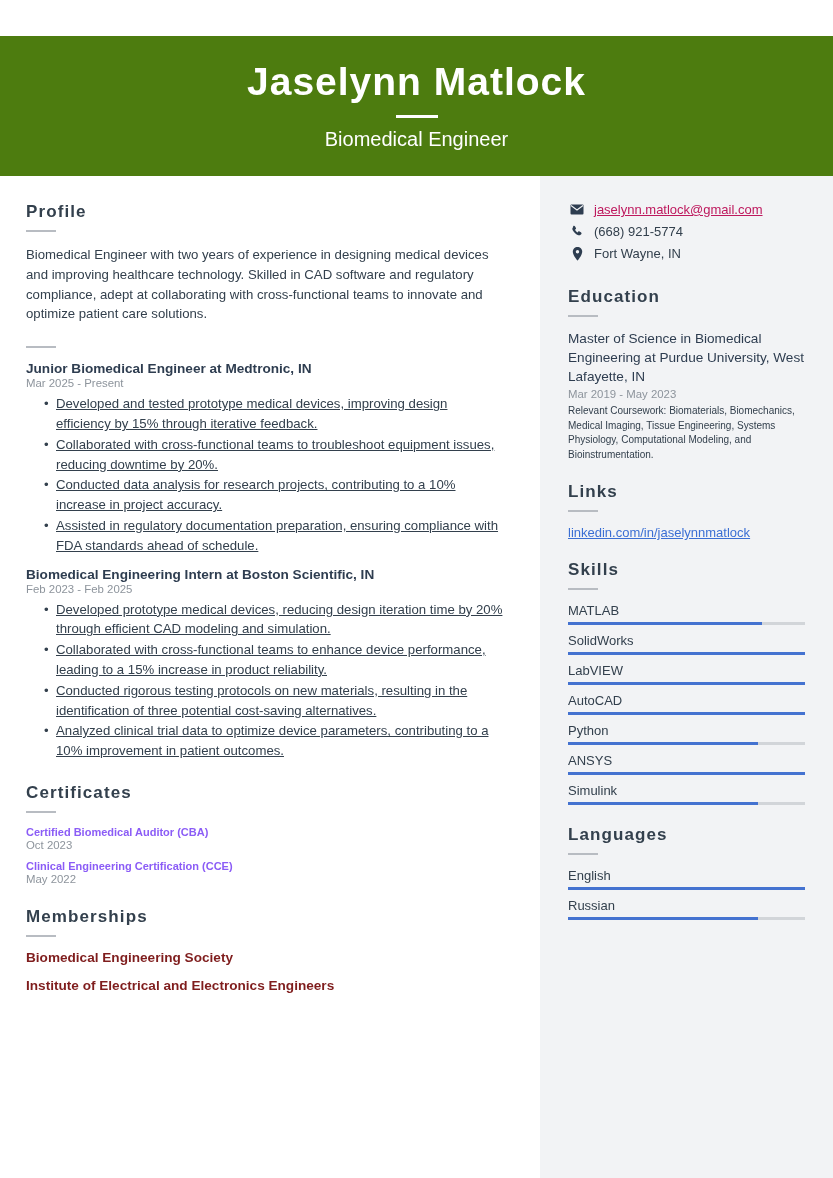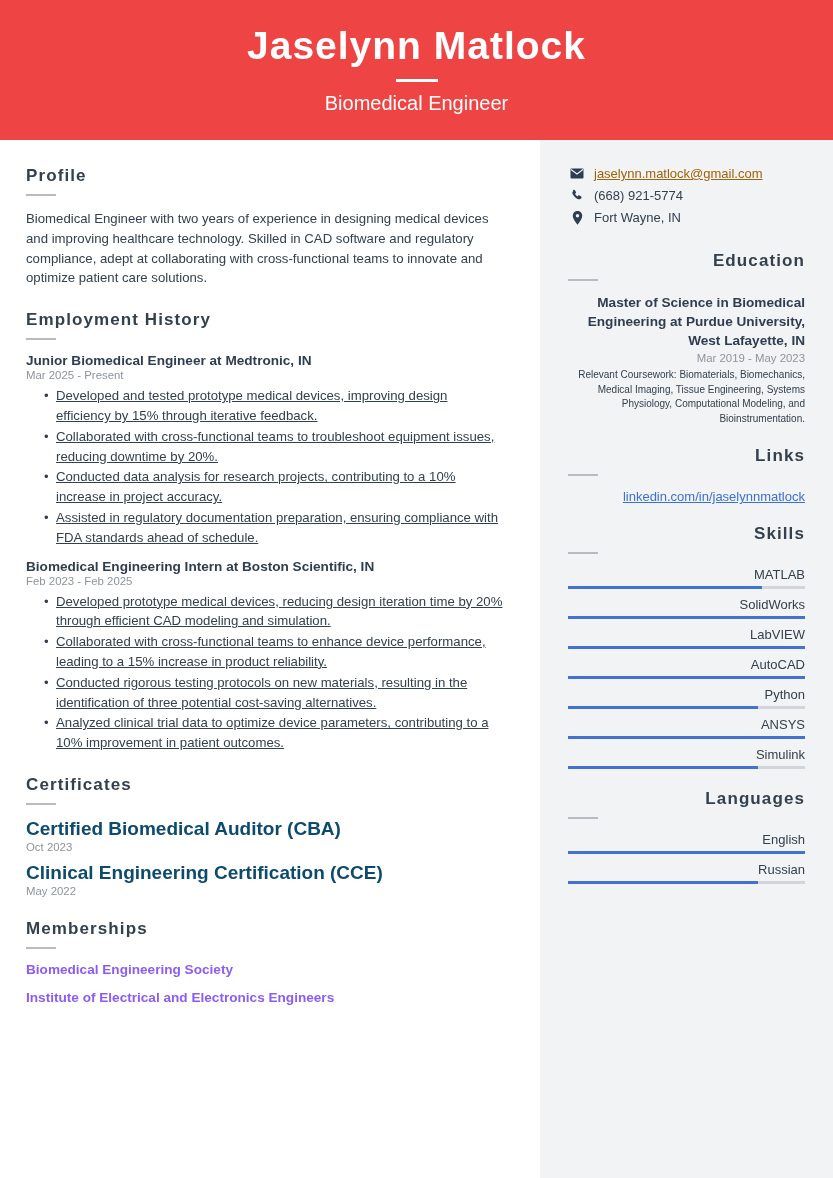--- a/index.html
+++ b/index.html
@@ -8,27 +8,28 @@
     width: 833px;
     height: 1178px;
     background: #ffffff;
     font-family: "Liberation Sans", sans-serif;
     color: #33404d;
     overflow: hidden;
   }
 
   
   .header {
-    background: #ef4444;
+    background: #4d7c0f;
     height: 140px;
     display: flex;
     flex-direction: column;
     align-items: center;
     justify-content: center;
     color: #ffffff;
+    margin-top: 36px;
   }
   .header .name {
     font-size: 39px;
     font-weight: bold;
     letter-spacing: 1px;
     line-height: 1.1;
     margin: 0;
   }
   .header .rule {
     width: 42px;
@@ -66,21 +67,21 @@
     color: #33404d;
     margin: 0 0 8px 0;
   }
   .sec-rule {
     width: 30px;
     height: 2px;
     background: #b8bcc2;
     margin-bottom: 13px;
   }
   .left .sec-block { margin-bottom: 22px; }
-  .right .sec-block { margin-bottom: 20px; text-align: right; }
+  .right .sec-block { margin-bottom: 20px; }
 
   p.para {
     font-size: 13.2px;
     line-height: 1.5;
     margin: 0;
     color: #33404d;
   }
 
   
   .job { margin-bottom: 11px; }
@@ -112,34 +113,34 @@
     content: "\2022";
     position: absolute;
     left: 0;
     top: 0;
     color: #33404d;
   }
 
   
   .cert { margin-bottom: 9px; }
   .cert-title {
-    font-size: 19px;
-    font-weight: bold;
-    color: #0c4a6e;
+    font-size: 11px;
+    font-weight: bold;
+    color: #8b5cf6;
     margin: 0 0 1px 0;
   }
   .cert-date {
     font-size: 11.4px;
     color: #8d949c;
     margin: 0;
   }
   .member {
     font-size: 13.6px;
     font-weight: bold;
-    color: #8b5cf6;
+    color: #7f1d1d;
     margin: 0 0 13px 0;
   }
 
   
   .contact-list { margin: 0 0 26px 0; padding: 0; list-style: none; }
   .contact-row {
     display: flex;
     align-items: center;
     font-size: 13px;
     margin-bottom: 7px;
@@ -148,28 +149,28 @@
   .contact-row .ic {
     width: 18px;
     margin-right: 8px;
     flex: 0 0 18px;
     display: flex;
     align-items: center;
     justify-content: center;
     color: #2e3d50;
   }
   .contact-row a {
-    color: #a16207;
+    color: #be185d;
     text-decoration: underline;
     font-size: 13px;
   }
 
   .edu-title {
     font-size: 13.6px;
-    font-weight: bold;
+    font-weight: normal;
     color: #2e3d50;
     line-height: 1.38;
     margin: 0 0 2px 0;
   }
   .edu-date {
     font-size: 11.4px;
     color: #8d949c;
     margin: 0 0 4px 0;
   }
   .edu-desc {
@@ -220,21 +221,20 @@
 
   <div class="left">
 
     <div class="sec-block">
       <div class="sec-title">Profile</div>
       <div class="sec-rule"></div>
       <p class="para">Biomedical Engineer with two years of experience in designing medical devices and improving healthcare technology. Skilled in CAD software and regulatory compliance, adept at collaborating with cross-functional teams to innovate and optimize patient care solutions.</p>
     </div>
 
     <div class="sec-block">
-      <div class="sec-title">Employment History</div>
       <div class="sec-rule"></div>
 
       <div class="job">
         <div class="job-head">Junior Biomedical Engineer at Medtronic, IN</div>
         <div class="job-date">Mar 2025 - Present</div>
         <ul class="bullets">
           <li>Developed and tested prototype medical devices, improving design efficiency by 15% through iterative feedback.</li>
           <li>Collaborated with cross-functional teams to troubleshoot equipment issues, reducing downtime by 20%.</li>
           <li>Conducted data analysis for research projects, contributing to a 10% increase in project accuracy.</li>
           <li>Assisted in regulatory documentation preparation, ensuring compliance with FDA standards ahead of schedule.</li>

